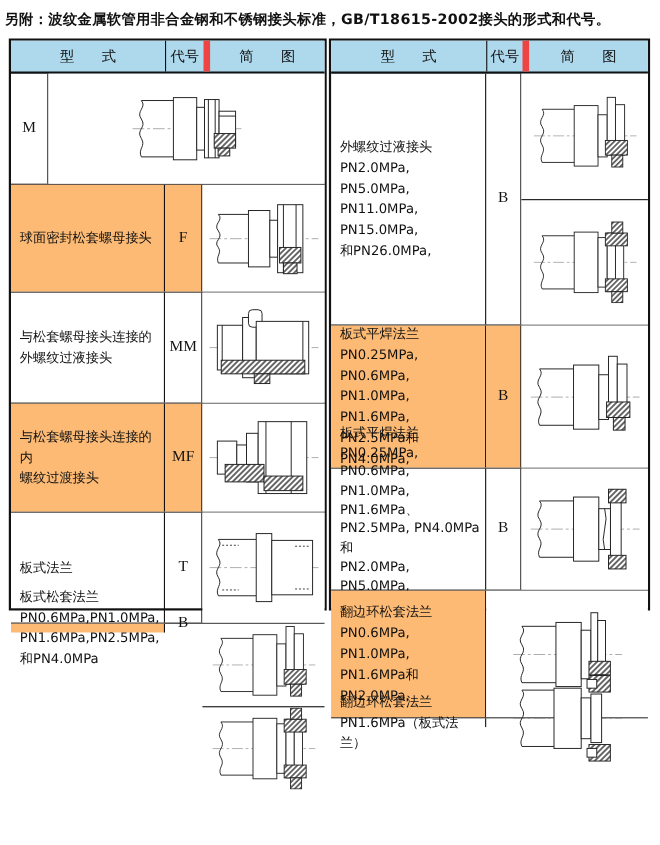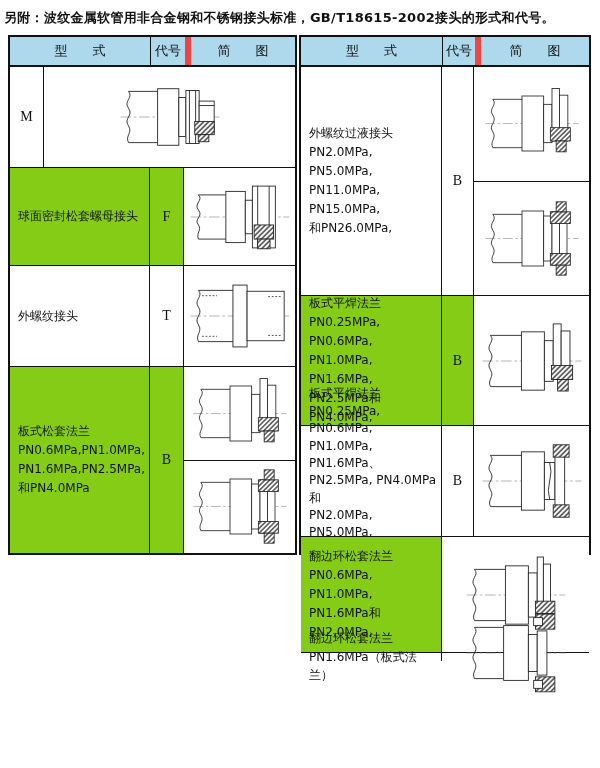--- a/index.html
+++ b/index.html
@@ -45,21 +45,21 @@
   .cdiag{flex:1;display:flex;align-items:center;justify-content:center;background:#fff;min-width:0;}
   .cdiag.split{flex-direction:column;align-items:stretch;justify-content:stretch;}
   .cdiag.split .half{flex:1;display:flex;align-items:center;justify-content:center;}
   .cdiag.split .half:first-child{border-bottom:1px solid #111;}
   .t-left .ctype,.t-left .th.type{flex:0 0 140px;}
   .t-left .ccode,.t-left .th.code{flex:0 0 34px;}
   .t-right .ctype,.t-right .th.type{flex:0 0 141px;}
   .t-right .ccode,.t-right .th.code{flex:0 0 32px;}
   .th.type{border-right:1px solid #111;}
   .th.code{border-right:6px solid #ef4444;}
-  .hl{background:#84cc16;}
+  .hl{background:#fdba74;}
   .dg{width:106px;height:80px;display:block;}
   .dg-s{width:100px;height:75px;display:block;}
   
   .ln{stroke:#222;stroke-width:1;fill:none;}
   .fw{fill:#ffffff;stroke:#222;stroke-width:1;}
   .fh{fill:url(#hatch);stroke:#222;stroke-width:1;}
   .cl{stroke:#888;stroke-width:0.7;fill:none;stroke-dasharray:12 3 3 3;}
   .dsh{stroke:#222;stroke-width:0.9;fill:none;stroke-dasharray:2 2;}
 </style>
 </head>
@@ -211,24 +211,44 @@
     <div class="row" style="flex:0 0 97px">
       <div class="ctype hl">球面密封松套螺母接头</div>
       <div class="ccode hl">F</div>
       <div class="cdiag">
         <svg class="dg" viewBox="0 0 120 90">
             <use href="#sym-fit-f"></use>
           </svg>
       </div>
     </div>
 
-
-
     <div class="row" style="flex:0 0 100px">
-      <div class="ctype">外螺纹接头</div>
+      <div class="ctype">与松套螺母接头连接的
+外螺纹过液接头</div>
+      <div class="ccode">MM</div>
+      <div class="cdiag">
+        <svg class="dg" viewBox="0 0 120 90">
+            <use href="#sym-fit-mm"></use>
+          </svg>
+      </div>
+    </div>
+
+    <div class="row" style="flex:0 0 98px">
+      <div class="ctype hl">与松套螺母接头连接的内
+螺纹过渡接头</div>
+      <div class="ccode hl">MF</div>
+      <div class="cdiag">
+        <svg class="dg" viewBox="0 0 120 90">
+            <use href="#sym-fit-mf"></use>
+          </svg>
+      </div>
+    </div>
+
+    <div class="row" style="flex:0 0 100px">
+      <div class="ctype">板式法兰</div>
       <div class="ccode">T</div>
       <div class="cdiag">
         <svg class="dg" viewBox="0 0 120 90">
             <use href="#sym-fit-t"></use>
           </svg>
       </div>
     </div>
 
     <div class="row">
       <div class="ctype hl">板式松套法兰

